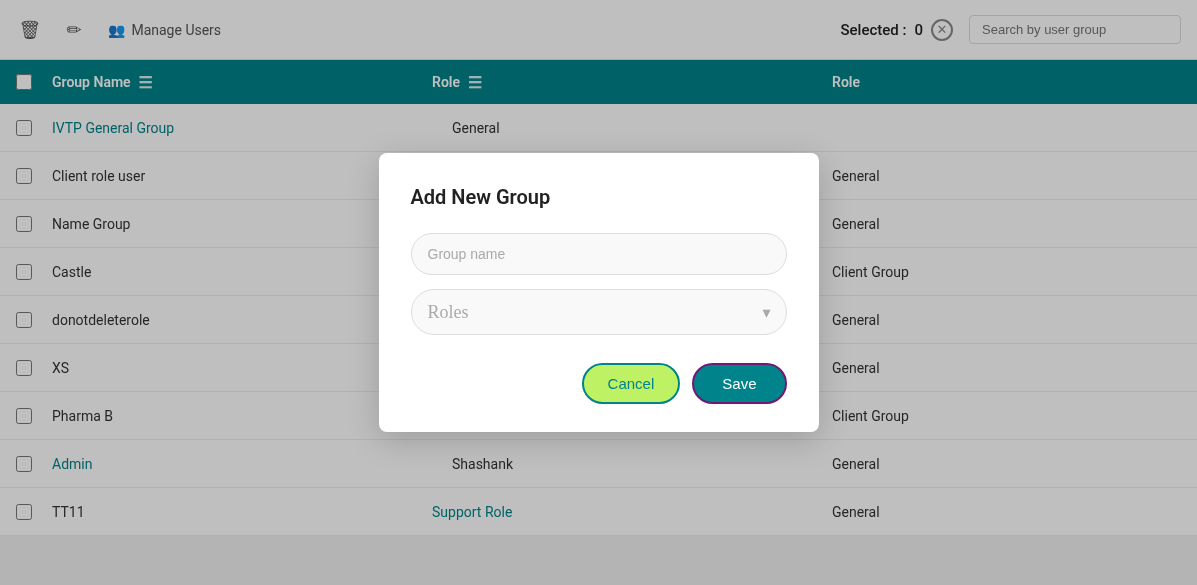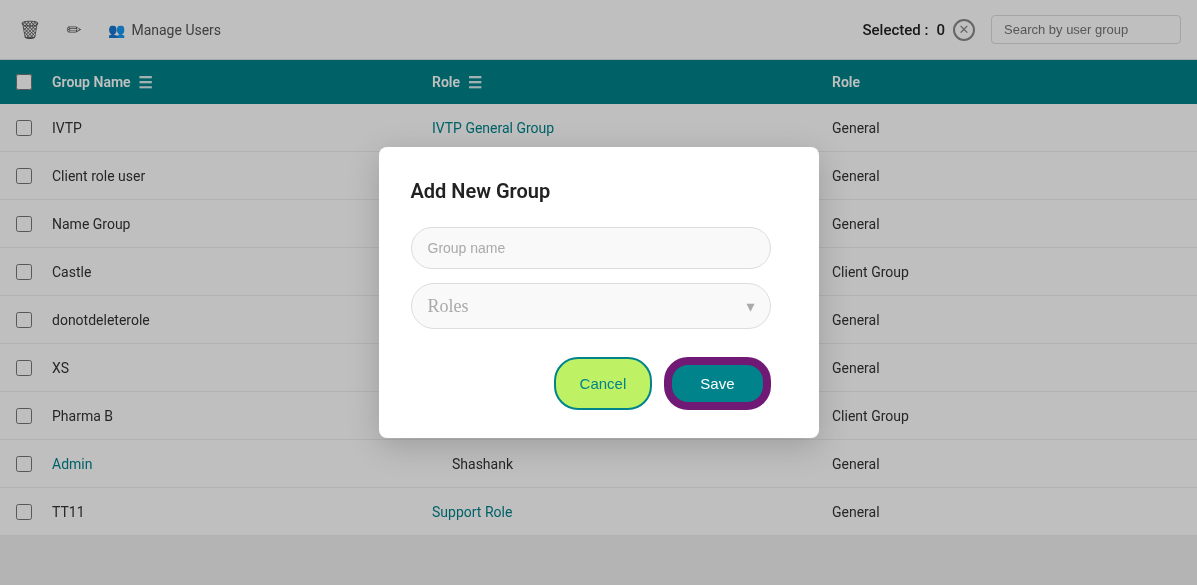--- a/index.html
+++ b/index.html
@@ -62,21 +62,21 @@
       cursor: pointer;
       color: #888;
       font-size: 13px;
     }
     .toolbar-search {
       border: 1px solid #ddd;
       border-radius: 4px;
       padding: 6px 12px;
       font-size: 13px;
       color: #aaa;
-      width: 190px;
+      width: 212px;
       background: #fff;
     }
 
     
     .table-header {
       display: flex;
       align-items: center;
       background: #00838a;
       color: #fff;
       height: 44px;
@@ -144,21 +144,21 @@
       align-items: center;
       justify-content: center;
       z-index: 100;
     }
 
     
     .modal {
       background: #fff;
       border-radius: 8px;
       width: 440px;
-      padding: 32px 48px 28px 32px;
+      padding: 32px 32px 28px 32px;
       box-shadow: 0 8px 32px rgba(0,0,0,0.18);
     }
     .modal-title {
       font-size: 20px;
       font-weight: 600;
       color: #222;
       margin-bottom: 24px;
     }
     .modal-input {
       width: 100%;
@@ -208,21 +208,21 @@
       border: 2px solid #00838a;
       border-radius: 24px;
       background: #bef264;
       color: #00838a;
       font-size: 15px;
       font-weight: 500;
       cursor: pointer;
     }
     .btn-save {
       padding: 10px 28px;
-      border: 8px solid #701a75;
+      border: 2px solid #701a75;
       border-radius: 24px;
       background: #00838a;
       color: #fff;
       font-size: 15px;
       font-weight: 500;
       cursor: pointer;
     }
 
     .header-checkbox {
       width: 16px;
@@ -264,21 +264,20 @@
   <div class="th-cell th-type">
     <span>Role</span>
   </div>
 </div>
 
 <div class="table-body" id="table-body">
 <div class="table-row">
       <div class="row-checkbox">
         <input type="checkbox" style="">
       </div>
-      <div class="row-cell row-group">IVTP</div>
       <div class="row-cell row-role">IVTP General Group</div>
       <div class="row-cell row-type">General</div>
     </div>
     <div class="table-row">
       <div class="row-checkbox">
         <input type="checkbox" style="">
       </div>
       <div class="row-cell row-group">Client role user</div>
       <div class="row-cell row-role"></div>
       <div class="row-cell row-type">General</div>

